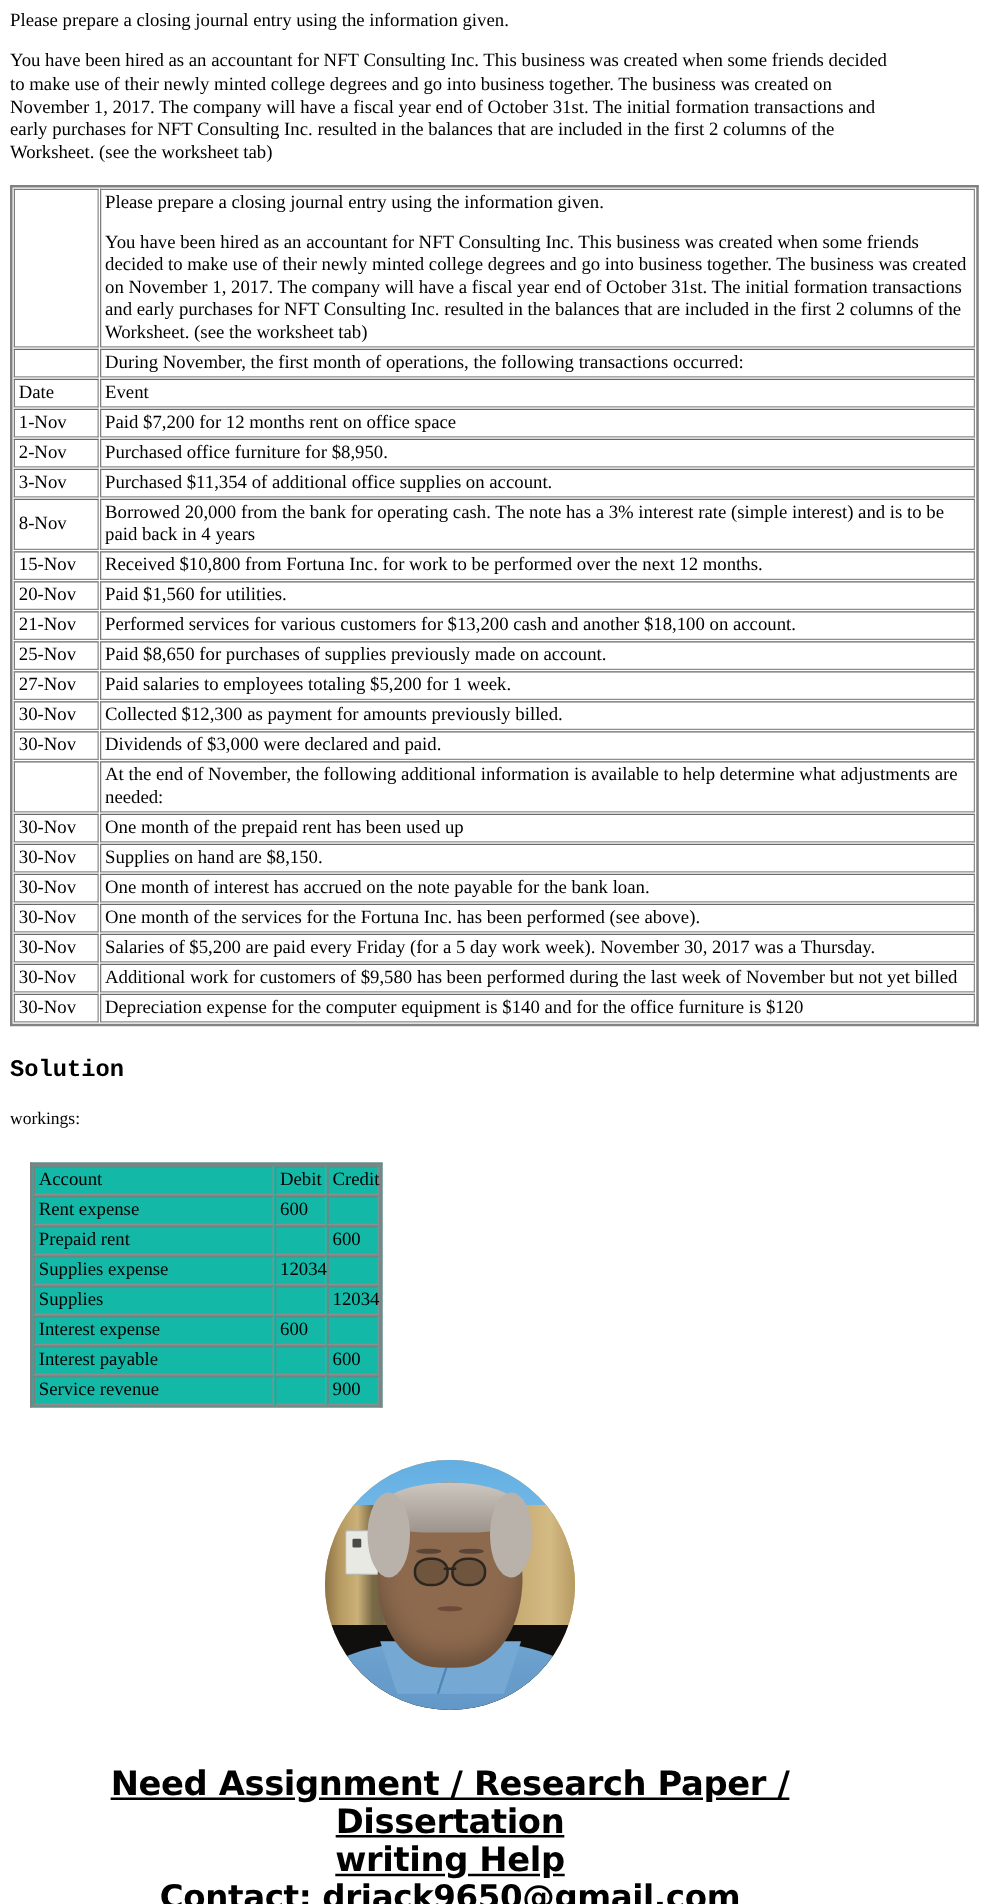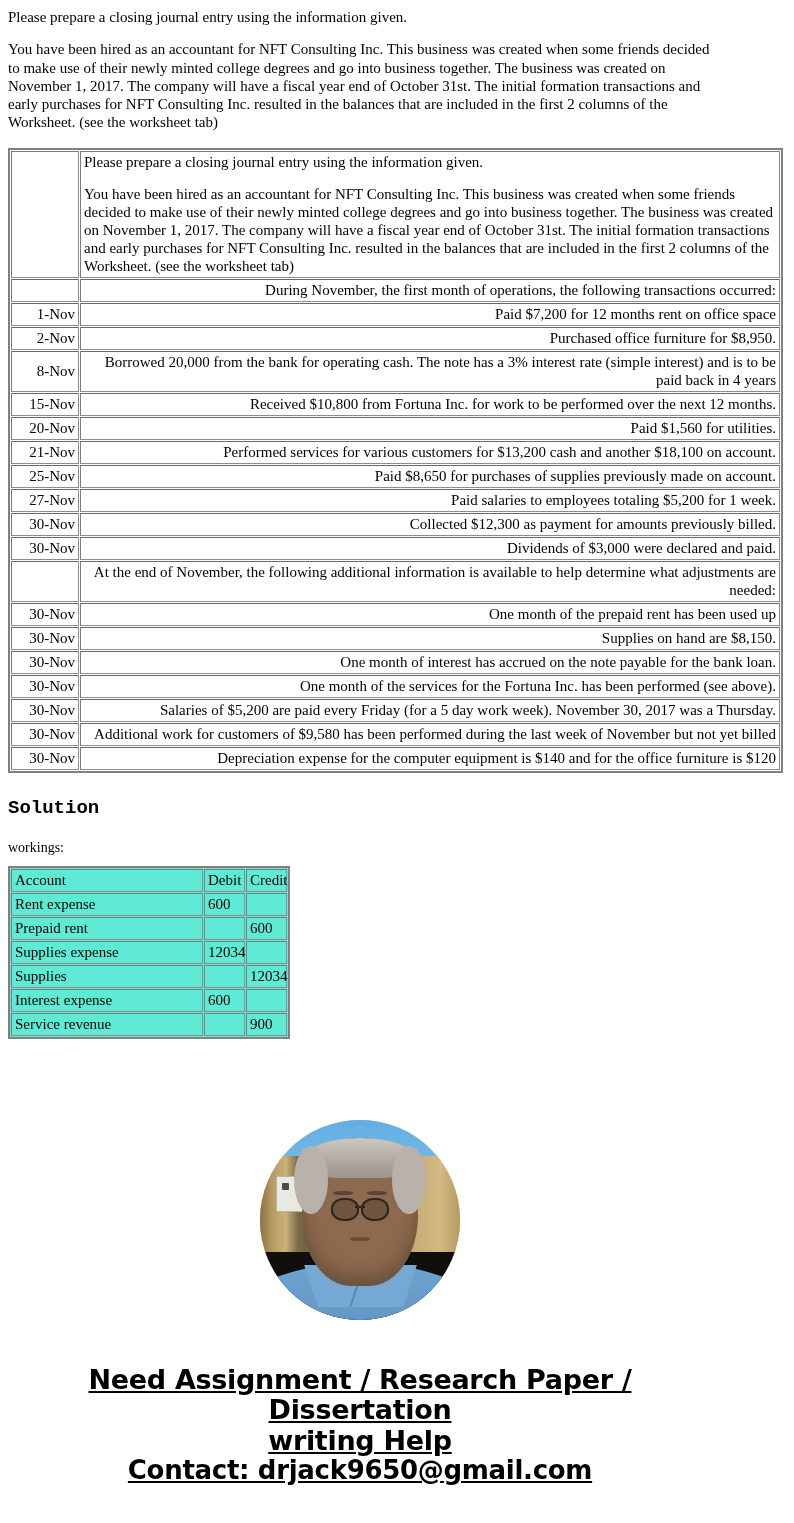--- a/index.html
+++ b/index.html
@@ -49,21 +49,20 @@
     vertical-align: middle;
     font-size: 15px;
     line-height: 1.20;
   }
   table.worksheet col.c-date { width: 68px; }
   table.worksheet tbody {
     
   }
   table.worksheet tbody + tbody td {
     border-top: 1px inset #bdbdbd;
-    text-align: right;
   }
   td.bigcell {
     padding-top: 4px;
     padding-bottom: 4px;
   }
   td.bigcell p {
     margin: 0;
   }
   td.bigcell p.spacer {
     margin-top: 14px;
@@ -81,24 +80,24 @@
     margin: 20px 0 10px 0;
     font-size: 14px;
   }
 
   
   table.journal {
     border-collapse: separate;
     border-spacing: 1px;
     border: 2px outset #c0c0c0;
     border-color: #808080 #d6d6d6 #d6d6d6 #808080;
-    background: #5eead4;
+    background: #14b8a6;
     table-layout: fixed;
     width: 281px;
-    margin: 0;
+    margin: 16px;
   }
   table.journal td,
   table.journal th {
     border: 1px inset #bdbdbd;
     border-color: #d0d0d0 #8d8d8d #8d8d8d #d0d0d0;
     padding: 1px 3px 2px 3px;
     font-size: 15px;
     font-weight: normal;
     text-align: left;
     line-height: 1.2;
@@ -298,29 +297,37 @@
           <p>Please prepare a closing journal entry using the information given.</p>
           <p class="spacer">You have been hired as an accountant for NFT Consulting Inc. This business was created when some friends decided to make use of their newly minted college degrees and go into business together. The business was created on November 1, 2017. The company will have a fiscal year end of October 31st.   The initial formation transactions and early purchases for NFT Consulting Inc. resulted in the balances that are included in the first 2 columns of the Worksheet. (see the worksheet tab)</p>
         </td>
       </tr>
     </tbody>
     <tbody>
       <tr>
         <td></td>
         <td>During November, the first month of operations, the following transactions occurred:</td>
       </tr>
+      <tr>
+        <td>Date</td>
+        <td>Event</td>
+      </tr>
     </tbody>
     <tbody id="transactions-body">
         <tr>
           <td>1-Nov</td>
           <td>Paid $7,200 for 12 months rent on office space</td>
         </tr>
         <tr>
           <td>2-Nov</td>
           <td>Purchased office furniture for $8,950.</td>
+        </tr>
+        <tr>
+          <td>3-Nov</td>
+          <td>Purchased $11,354 of additional office supplies on account.</td>
         </tr>
         <tr>
           <td>8-Nov</td>
           <td>Borrowed 20,000 from the bank for operating cash. The note has a 3% interest rate (simple interest) and is to be paid back in 4 years</td>
         </tr>
         <tr>
           <td>15-Nov</td>
           <td>Received $10,800 from Fortuna Inc. for work to be performed over the next 12 months.</td>
         </tr>
         <tr>
@@ -425,20 +432,25 @@
             <td>Supplies</td>
             <td></td>
             <td>12034</td>
           </tr>
         </tbody>
         <tbody>
           <tr>
             <td>Interest expense</td>
             <td>600</td>
             <td></td>
+          </tr>
+          <tr>
+            <td>Interest payable</td>
+            <td></td>
+            <td>600</td>
           </tr>
         </tbody>
         <tbody>
           <tr>
             <td>Service revenue</td>
             <td></td>
             <td>900</td>
           </tr>
         </tbody>
       </table>

